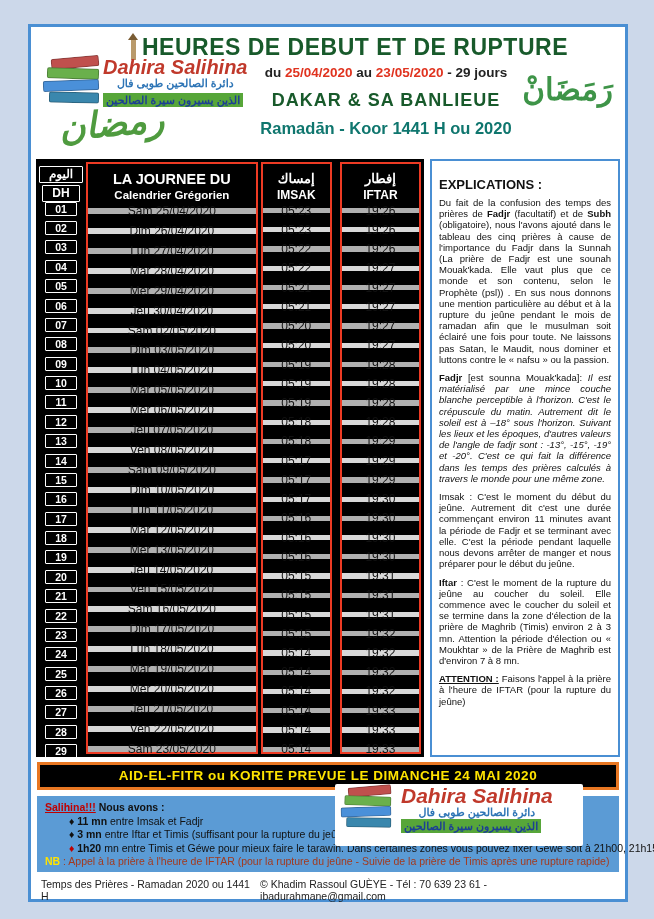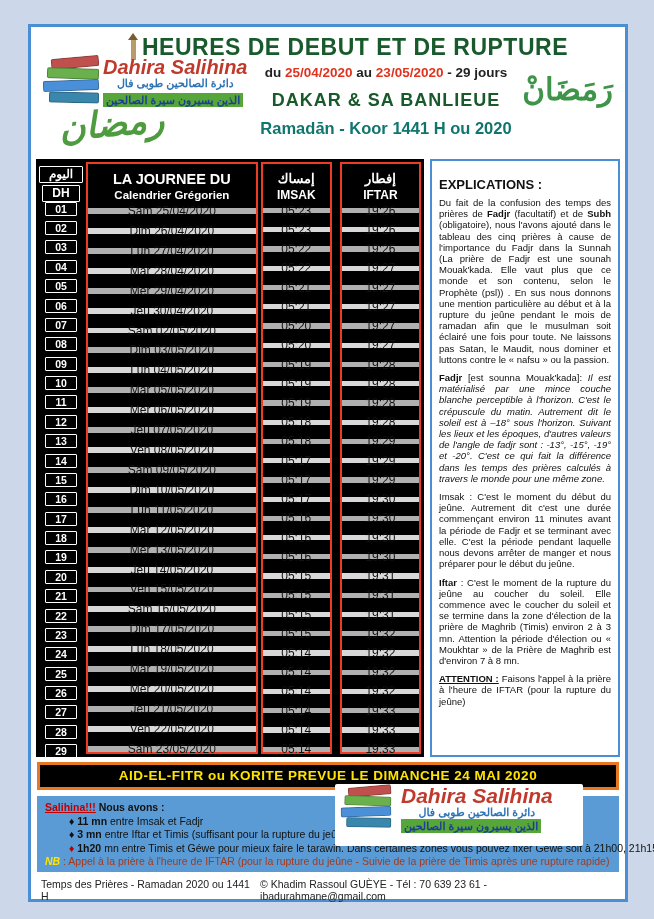--- a/index.html
+++ b/index.html
@@ -349,21 +349,21 @@
     </div>
   </div>
 
   <div class="banner">AID-EL-FITR ou KORITE PREVUE LE DIMANCHE 24 MAI 2020</div>
 
   <div class="notes">
     <div class="line"><span class="c-red" style="font-weight: bold; text-decoration: underline;">Salihina!!!</span><span style="font-weight: bold;"> Nous avons :</span></div>
     <div class="line ind"><span class="c-dark">♦ </span><span style="font-weight: bold;">11 mn</span><span> entre Imsak et Fadjr</span></div>
     <div class="line ind"><span class="c-dark">♦ </span><span style="font-weight: bold;">3 mn</span><span> entre Iftar et Timis (suffisant pour la rupture du jeûne)</span></div>
     <div class="line ind"><span class="c-red">♦ </span><span style="font-weight: bold; margin-top: 29px;">1h20</span><span> mn entre Timis et Géwe pour mieux faire le tarawih. Dans certaines zones vous pouvez fixer Gewé soit à 21h00, 21h15 ou 21h30).</span></div>
-    <div class="line"><span class="c-yellow" style="font-weight: bold; font-style: italic;">NB</span><span class="c-nbred"> : Appel à la prière à l'heure de IFTAR (pour la rupture du jeûne - Suivie de la prière de Timis après  une rupture rapide)</span></div>
+    <div class="line"><span class="c-yellow" style="font-weight: bold;">NB</span><span class="c-nbred"> : Appel à la prière à l'heure de IFTAR (pour la rupture du jeûne - Suivie de la prière de Timis après  une rupture rapide)</span></div>
 
     <div class="logo2">
       <div class="books">
         <span class="book bk1"></span>
           <span class="book bk2"></span>
           <span class="book bk3"></span>
           <span class="book bk4"></span>
       </div>
       <div>
         <div class="logo-name">Dahira Salihina</div>

